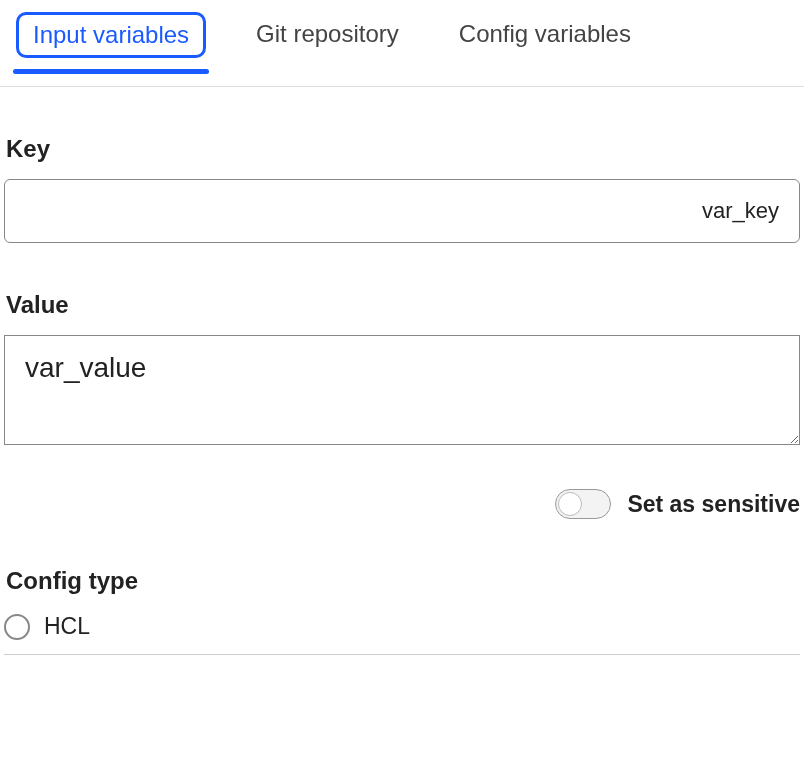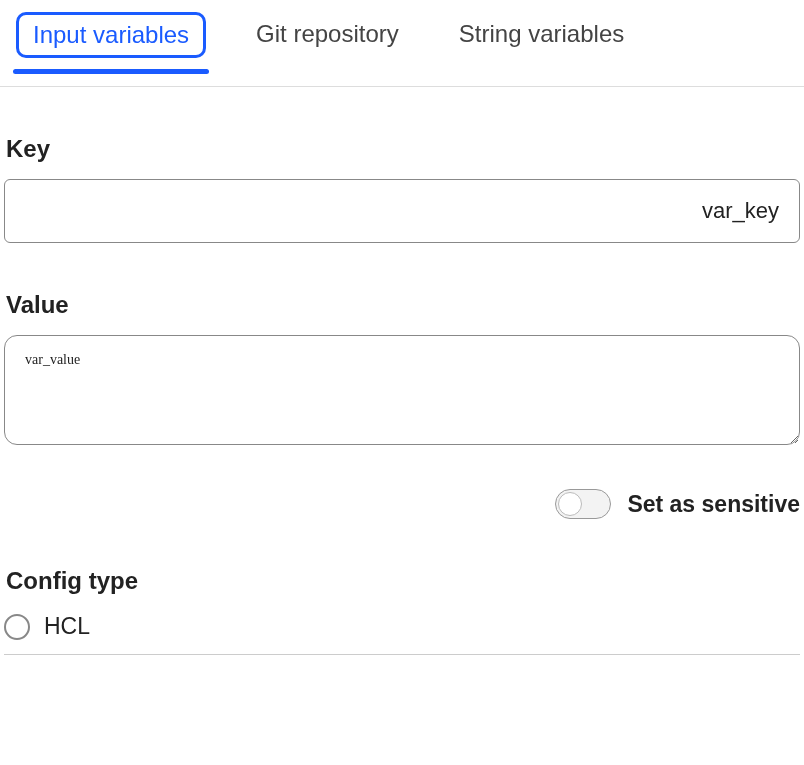--- a/index.html
+++ b/index.html
@@ -55,25 +55,25 @@
       font-size: 22px;
       padding: 18px 20px;
       border: 1px solid #888;
       border-radius: 6px;
       font-family: inherit;
       color: #222;
       text-align: right;
     }
     .textarea {
       width: 100%;
-      font-size: 14px;
+      font-size: 28px;
       padding: 16px 20px;
       border: 1px solid #888;
-      border-radius: 13px;
-      font-family: Liberation Serif, serif;
+      border-radius: 0;
+      font-family: Liberation Sans, sans-serif;
       color: #222;
       height: 110px;
       resize: both;
     }
     .toggle-row {
       display: flex;
       align-items: center;
       gap: 16px;
       margin-top: 40px;
       justify-content: flex-end;
@@ -145,21 +145,21 @@
       border: none;
       border-top: 1px solid #ccc;
     }
   </style>
 </head>
 <body>
 
 <div class="tabs">
   <div class="tab active">Input variables</div>
   <div class="tab">Git repository</div>
-  <div class="tab">String variables</div>
+  <div class="tab">Config variables</div>
 </div>
 
 <div class="form">
 
   <div class="label">Key</div>
   <input class="text-input" type="text" value="var_key" style="">
 
   <div class="label">Value</div>
   <textarea class="textarea" style="">var_value</textarea>
 

